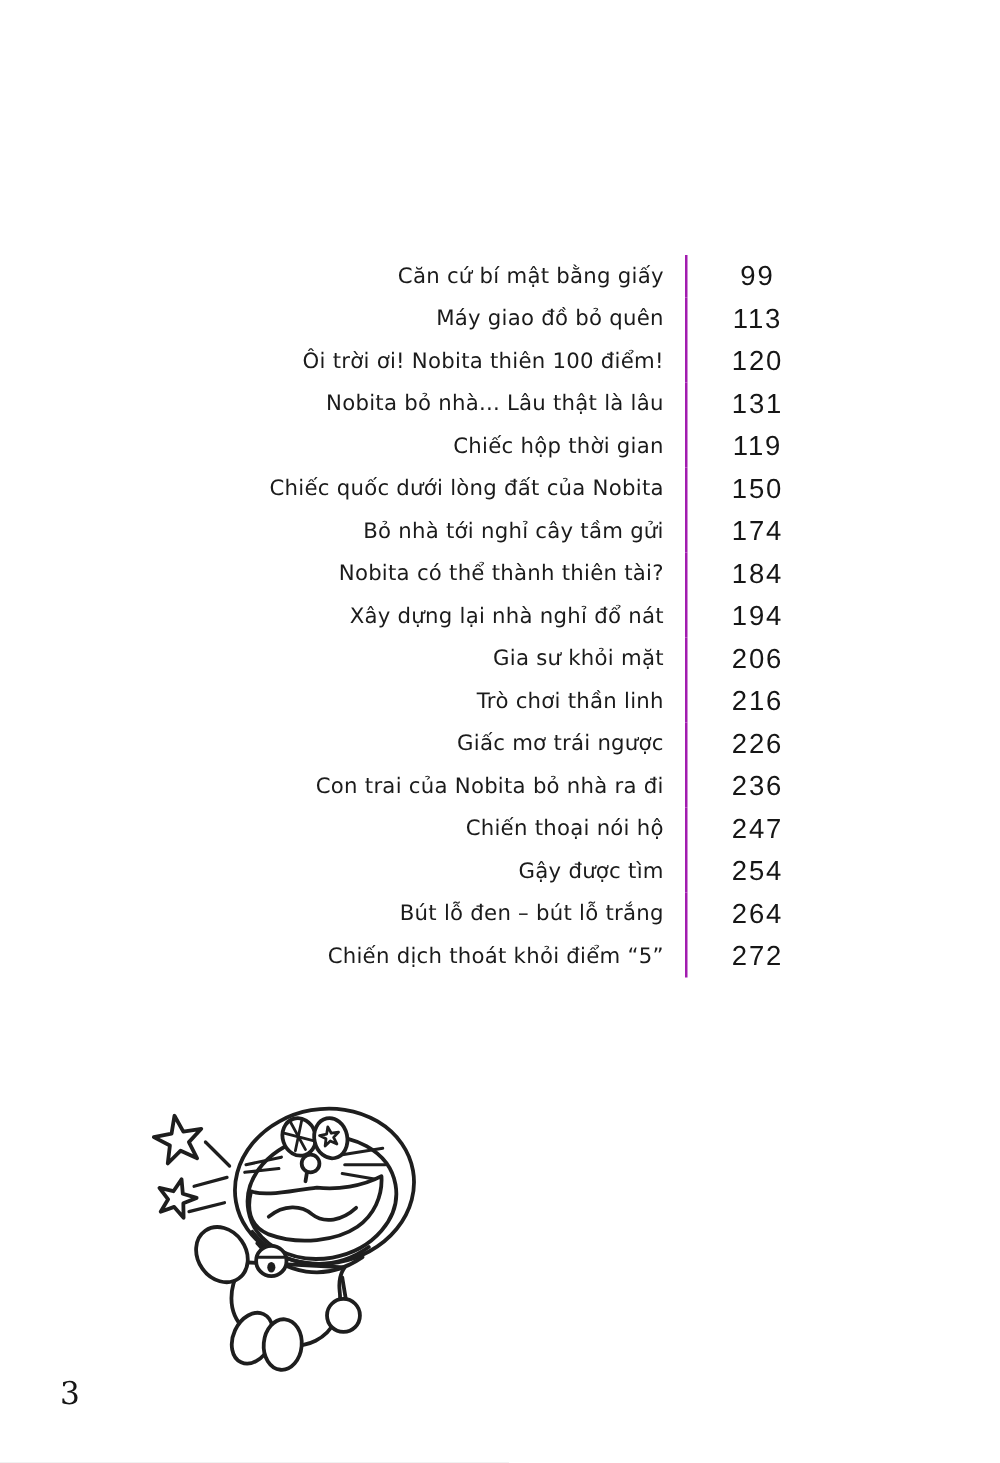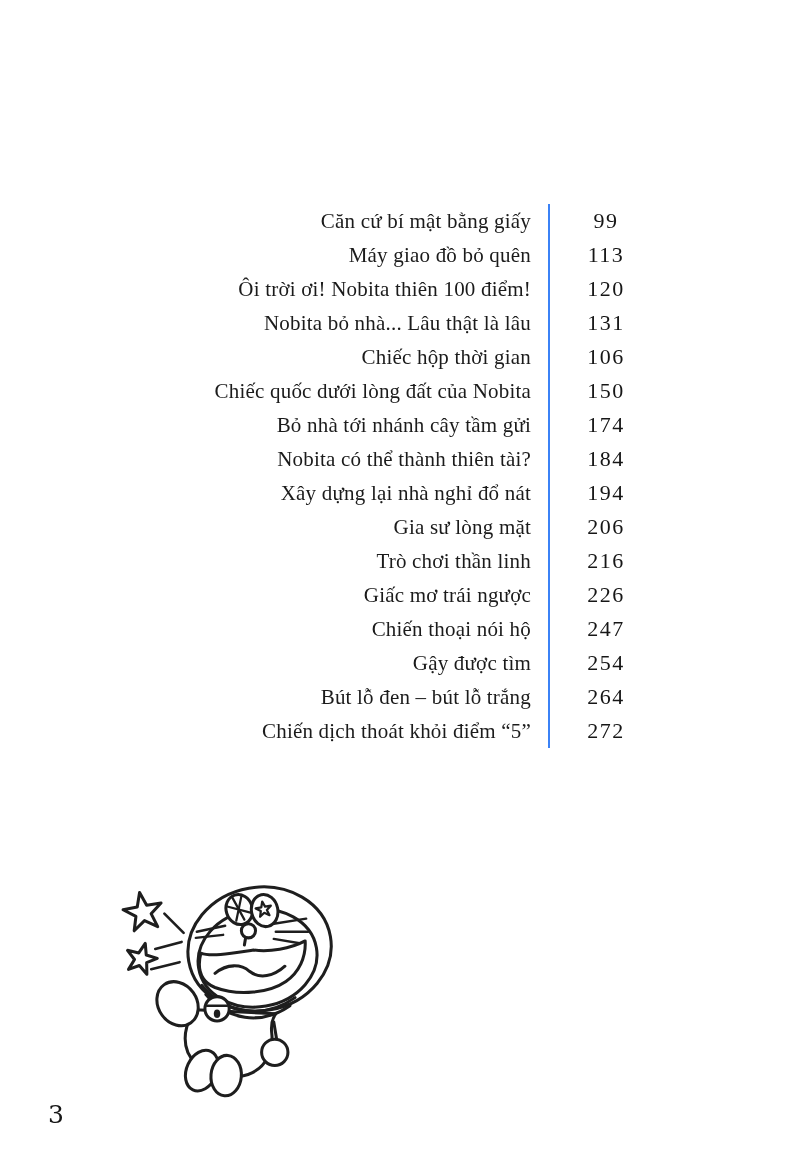--- a/index.html
+++ b/index.html
@@ -5,26 +5,26 @@
   html,body { margin:0; padding:0; background:#e8e8e8; }
   .page {
     position:relative; width:800px; height:1170px; margin:0 auto;
     background:#ffffff; overflow:hidden;
     font-family:"DejaVu Sans", sans-serif; color:#1b1b1b;
   }
   .toc { position:absolute; left:0; top:204px; width:662px; }
   .toc-row { display:flex; align-items:center; height:34px; }
   .toc-title {
     width:531px; text-align:right; padding-right:17px;
-    font-size:21px; letter-spacing:0.2px; white-space:nowrap; color:#1b1b1b;font-family:Liberation Serif, serif;
+    font-size:17px; letter-spacing:0.2px; white-space:nowrap; color:#1b1b1b;
   }
   .toc-page {
     flex:1; height:34px; line-height:34px; text-align:center;
-    border-left:2px solid #3b82f6;
-    font-family:Liberation Serif, serif; font-size:22px; letter-spacing:1.5px; color:#161616;
+    border-left:2px solid #a21caf;
+    font-family:Liberation Sans, sans-serif; font-size:22px; letter-spacing:1.5px; color:#161616;
   }
   .illustration { position:absolute; left:90px; top:868px; width:246px; height:238px; margin:0; }
   .folio {
     position:absolute; left:48px; top:1100px;
     font-family:"DejaVu Serif", serif; font-size:25px; color:#161616;
   }
 </style>
 </head>
 <body>
 
@@ -47,58 +47,62 @@
       <div class="toc-page">120</div>
     </div>
 
     <div class="toc-row">
       <div class="toc-title">Nobita bỏ nhà... Lâu thật là lâu</div>
       <div class="toc-page">131</div>
     </div>
 
     <div class="toc-row">
       <div class="toc-title">Chiếc hộp thời gian</div>
-      <div class="toc-page">106</div>
+      <div class="toc-page">119</div>
     </div>
 
     <div class="toc-row">
       <div class="toc-title">Chiếc quốc dưới lòng đất của Nobita</div>
       <div class="toc-page">150</div>
     </div>
 
     <div class="toc-row">
-      <div class="toc-title">Bỏ nhà tới nhánh cây tầm gửi</div>
+      <div class="toc-title">Bỏ nhà tới nghỉ cây tầm gửi</div>
       <div class="toc-page">174</div>
     </div>
 
     <div class="toc-row">
       <div class="toc-title">Nobita có thể thành thiên tài?</div>
       <div class="toc-page">184</div>
     </div>
 
     <div class="toc-row">
       <div class="toc-title">Xây dựng lại nhà nghỉ đổ nát</div>
       <div class="toc-page">194</div>
     </div>
 
     <div class="toc-row">
-      <div class="toc-title">Gia sư lòng mặt</div>
+      <div class="toc-title">Gia sư khỏi mặt</div>
       <div class="toc-page">206</div>
     </div>
 
     <div class="toc-row">
       <div class="toc-title">Trò chơi thần linh</div>
       <div class="toc-page">216</div>
     </div>
 
     <div class="toc-row">
       <div class="toc-title">Giấc mơ trái ngược</div>
       <div class="toc-page">226</div>
     </div>
 
+    <div class="toc-row">
+      <div class="toc-title">Con trai của Nobita bỏ nhà ra đi</div>
+      <div class="toc-page">236</div>
+    </div>
 
     <div class="toc-row">
       <div class="toc-title">Chiến thoại nói hộ</div>
       <div class="toc-page">247</div>
     </div>
 
     <div class="toc-row">
       <div class="toc-title">Gậy được tìm</div>
       <div class="toc-page">254</div>
     </div>

